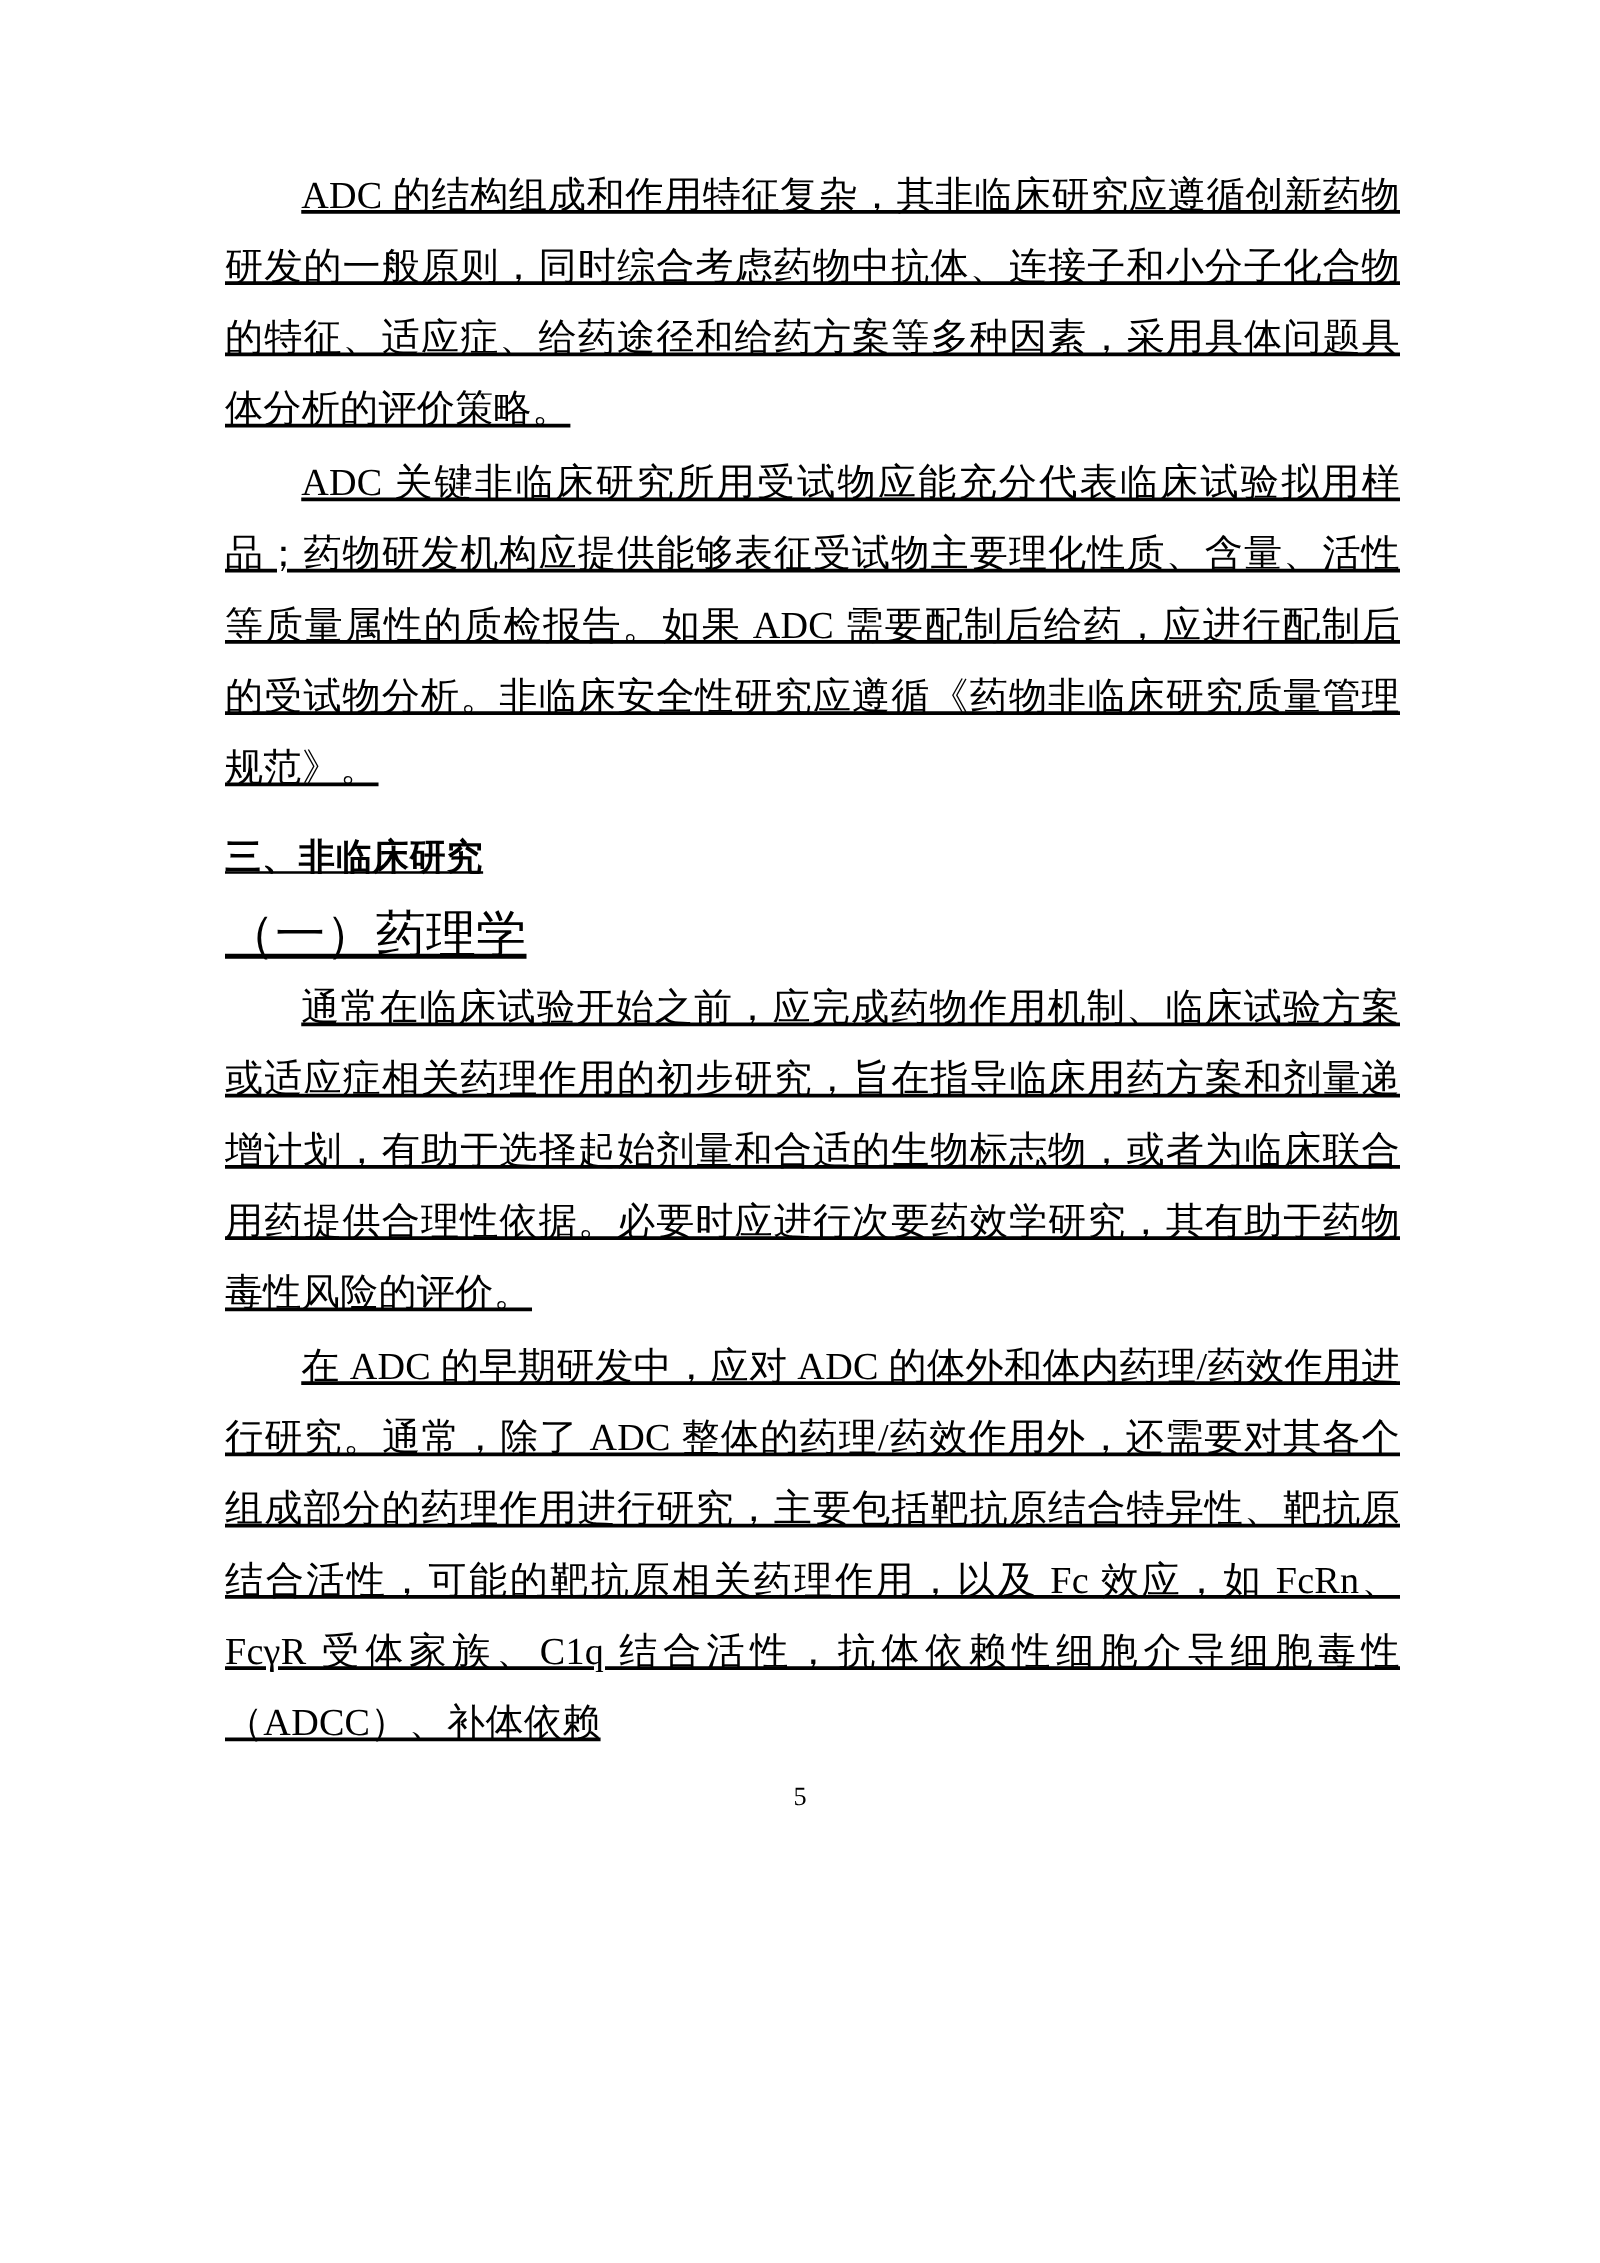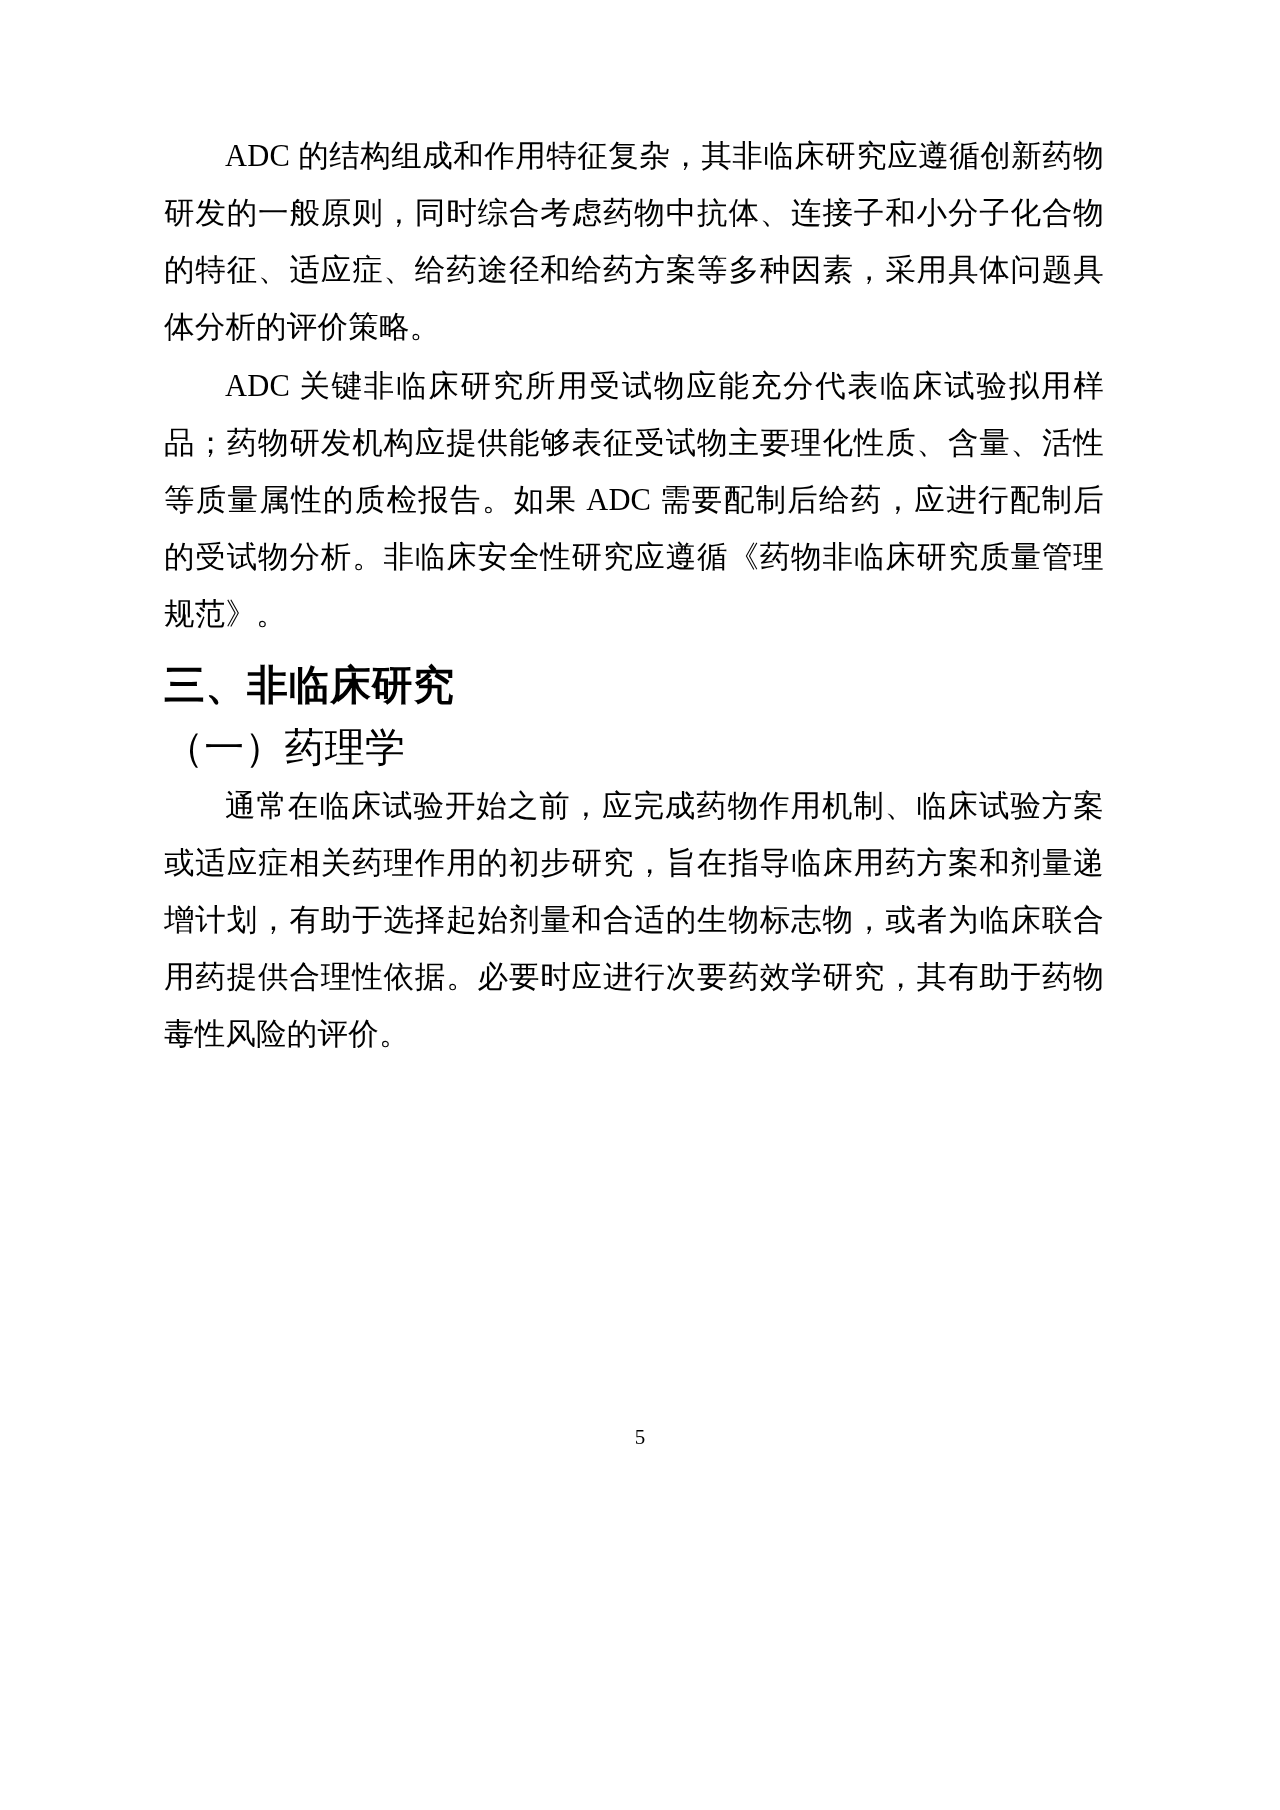--- a/index.html
+++ b/index.html
@@ -11,37 +11,38 @@
     width: 1280px;
     height: 1810px;
     position: relative;
     background: #ffffff;
     box-sizing: border-box;
     font-family: "Liberation Serif", "DejaVu Serif", serif;
     color: #000000;
   }
   .content {
     position: absolute;
-    left: 164px;
+    left: 180px;
     top: 128px;
     width: 940px;
+    text-decoration: underline;
   }
   p.body-para {
     margin: 0 0 2px 0;
     font-size: 30.5px;
     line-height: 57px;
     text-align: justify;
     text-justify: inter-ideograph;
     text-indent: 61px;
     letter-spacing: 0.2px;
     font-family: "Liberation Serif", "DejaVu Serif", serif;
   }
   h2.section-heading {
     margin: 14px 0 6px 0;
-    font-size: 41px;
+    font-size: 29px;
     line-height: 57px;
     font-weight: bold;
     text-indent: 0;
     letter-spacing: 0.5px;
     font-family: "DejaVu Sans", "Liberation Sans", sans-serif;
   }
   h3.sub-heading {
     margin: 0 0 2px 0;
     font-size: 40px;
     line-height: 56px;
@@ -70,17 +71,18 @@
     <p class="body-para">ADC 的结构组成和作用特征复杂，其非临床研究应遵循创新药物研发的一般原则，同时综合考虑药物中抗体、连接子和小分子化合物的特征、适应症、给药途径和给药方案等多种因素，采用具体问题具体分析的评价策略。</p>
 
     <p class="body-para">ADC 关键非临床研究所用受试物应能充分代表临床试验拟用样品；药物研发机构应提供能够表征受试物主要理化性质、含量、活性等质量属性的质检报告。如果 ADC 需要配制后给药，应进行配制后的受试物分析。非临床安全性研究应遵循《药物非临床研究质量管理规范》。</p>
 
     <h2 class="section-heading">三、非临床研究</h2>
 
     <h3 class="sub-heading">（一）药理学</h3>
 
     <p class="body-para">通常在临床试验开始之前，应完成药物作用机制、临床试验方案或适应症相关药理作用的初步研究，旨在指导临床用药方案和剂量递增计划，有助于选择起始剂量和合适的生物标志物，或者为临床联合用药提供合理性依据。必要时应进行次要药效学研究，其有助于药物毒性风险的评价。</p>
 
+    <p class="body-para">在 ADC 的早期研发中，应对 ADC 的体外和体内药理/药效作用进行研究。通常，除了 ADC 整体的药理/药效作用外，还需要对其各个组成部分的药理作用进行研究，主要包括靶抗原结合特异性、靶抗原结合活性，可能的靶抗原相关药理作用，以及 Fc 效应，如 FcRn、FcγR 受体家族、C1q 结合活性，抗体依赖性细胞介导细胞毒性（ADCC）、补体依赖</p>
 
   </div>
 
   <div class="page-number">5</div>
 </div>
 
 </body></html>

